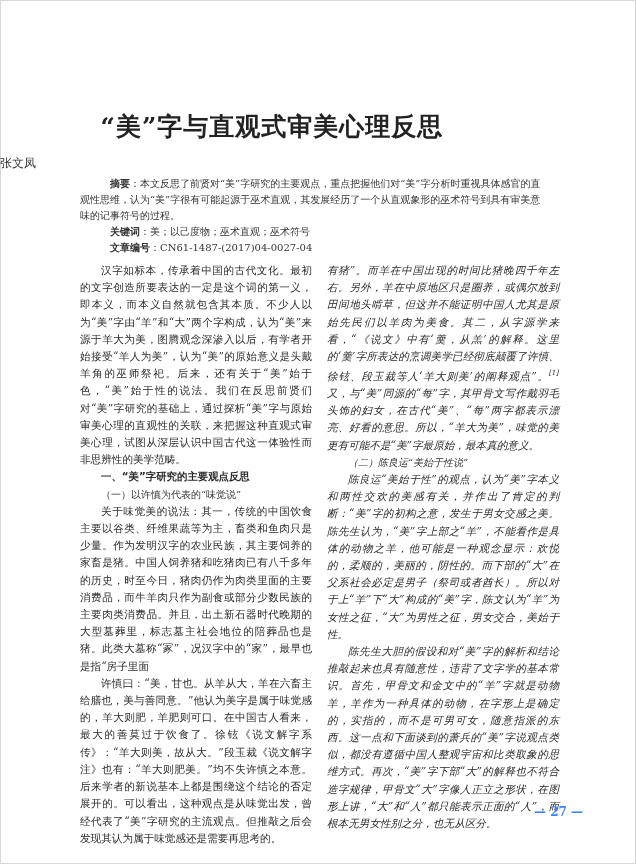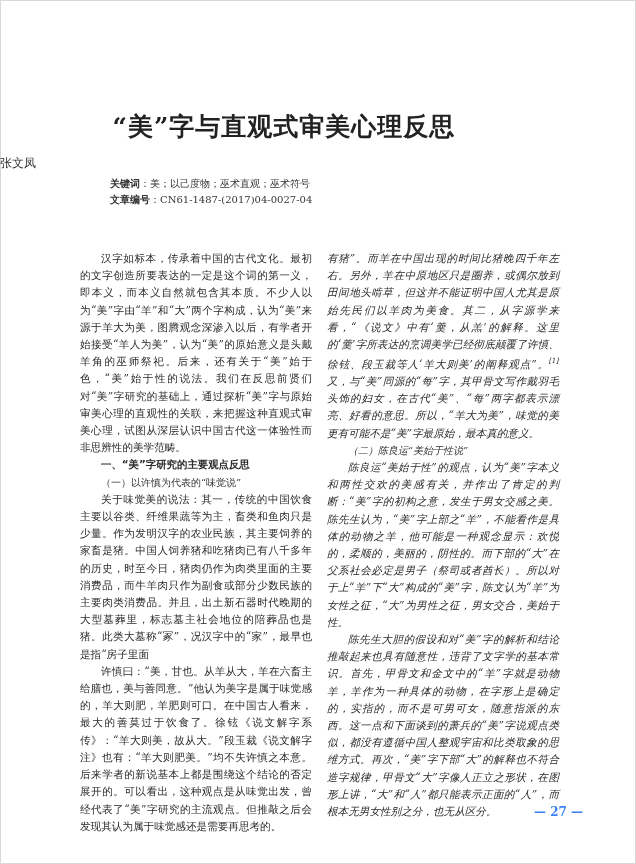--- a/index.html
+++ b/index.html
@@ -9,41 +9,40 @@
       color: #2a2a2a;
     }
     .page-border {
       position: absolute; left: 0; top: 0; width: 634px; height: 862px;
       border: 1px solid #d8d8d8;
     }
     .title {
       position: absolute; left: 0; top: 110px; width: 544px; text-align: center;
       font-size: 25px; font-weight: bold; letter-spacing: 1px; color: #222;
       font-family: "DejaVu Serif", serif;
-      margin-left: 12px;
     }
     .author {
       position: absolute; left: 0; top: 155px; width: 636px; text-align: left;
       font-size: 12px; color: #333;
     }
     .abstract {
       position: absolute; left: 80px; top: 176px; width: 470px;
       font-size: 10px; line-height: 16px; color: #333;
     }
     .abstract .first { text-indent: 30px; }
     .label { font-family: "DejaVu Sans", sans-serif; font-weight: bold; font-size: 10px; }
     .keywords { padding-left: 30px; }
     .meta-row {
       padding-left: 30px; display: flex; font-size: 10px;
     }
     .meta-row .m1 { width: 118px; }
     .meta-row .m2 { width: 128px; }
     .meta-row .m3 { }
     .col {
-      position: absolute; top: 250px; width: 232px;
+      position: absolute; top: 262px; width: 232px;
       font-size: 10.6px; line-height: 17.2px; color: #2a2a2a;
       text-align: justify;
     }
     .col.left { left: 80px; }
     .col.right { left: 327px; font-style: italic; }
     .col p { margin: 0; text-indent: 21px; }
     .col p.cont { text-indent: 0; }
     .col .h1 {
       font-family: "DejaVu Sans", sans-serif; font-weight: bold; font-size: 10.4px;
       padding-left: 21px;
@@ -57,20 +56,21 @@
   </style>
 </head>
 <body>
 
 <div class="page-border"></div>
 
 <div class="title">“美”字与直观式审美心理反思</div>
 <div class="author">张文凤</div>
 
 <div class="abstract">
+  <div class="first"><span class="label">摘要</span><span>：本文反思了前贤对“美”字研究的主要观点，重点把握他们对“美”字分析时重视具体感官的直观性思维，认为“美”字很有可能起源于巫术直观，其发展经历了一个从直观象形的巫术符号到具有审美意味的记事符号的过程。</span></div>
   <div class="keywords"><span class="label">关键词</span><span>：美；以己度物；巫术直观；巫术符号</span></div>
   <div class="meta-row">
     <div class="m3"><span class="label">文章编号</span><span>：CN61-1487-(2017)04-0027-04</span></div>
   </div>
 </div>
 
 <div class="col left">
   <p>汉字如标本，传承着中国的古代文化。最初的文字创造所要表达的一定是这个词的第一义，即本义，而本义自然就包含其本质。不少人以为“美”字由“羊”和“大”两个字构成，认为“美”来源于羊大为美，图腾观念深渗入以后，有学者开始接受“羊人为美”，认为“美”的原始意义是头戴羊角的巫师祭祀。后来，还有关于“美”始于色，“美”始于性的说法。我们在反思前贤们对“美”字研究的基础上，通过探析“美”字与原始审美心理的直观性的关联，来把握这种直观式审美心理，试图从深层认识中国古代这一体验性而非思辨性的美学范畴。</p>
   <div class="h1">一、“美”字研究的主要观点反思</div>
   <div class="h2">（一）以许慎为代表的“味觉说”</div>

